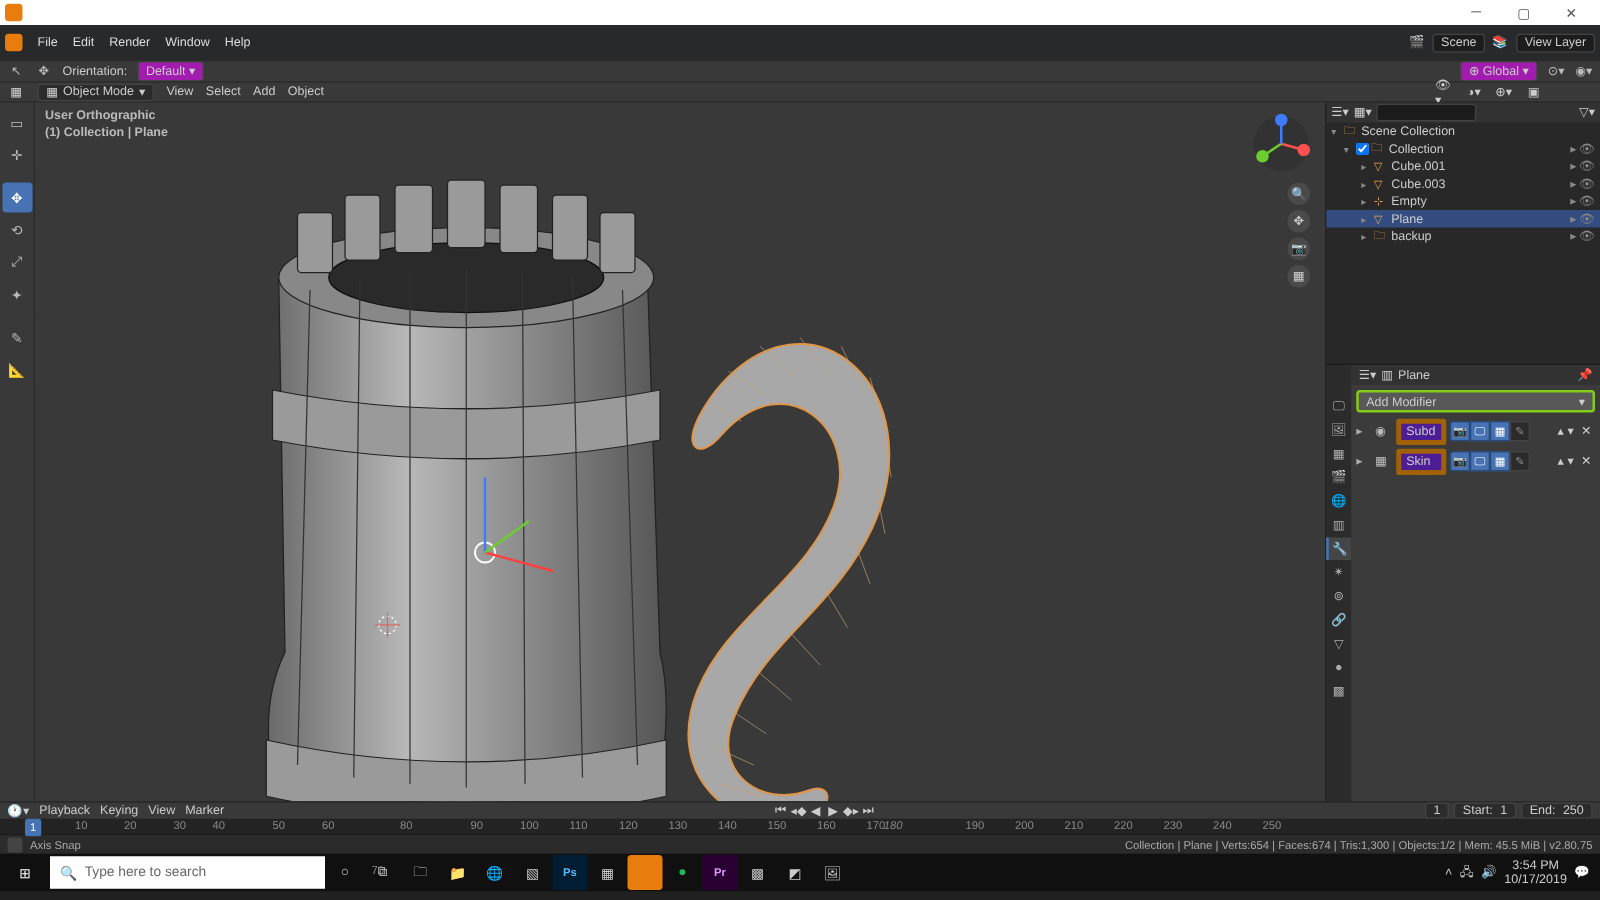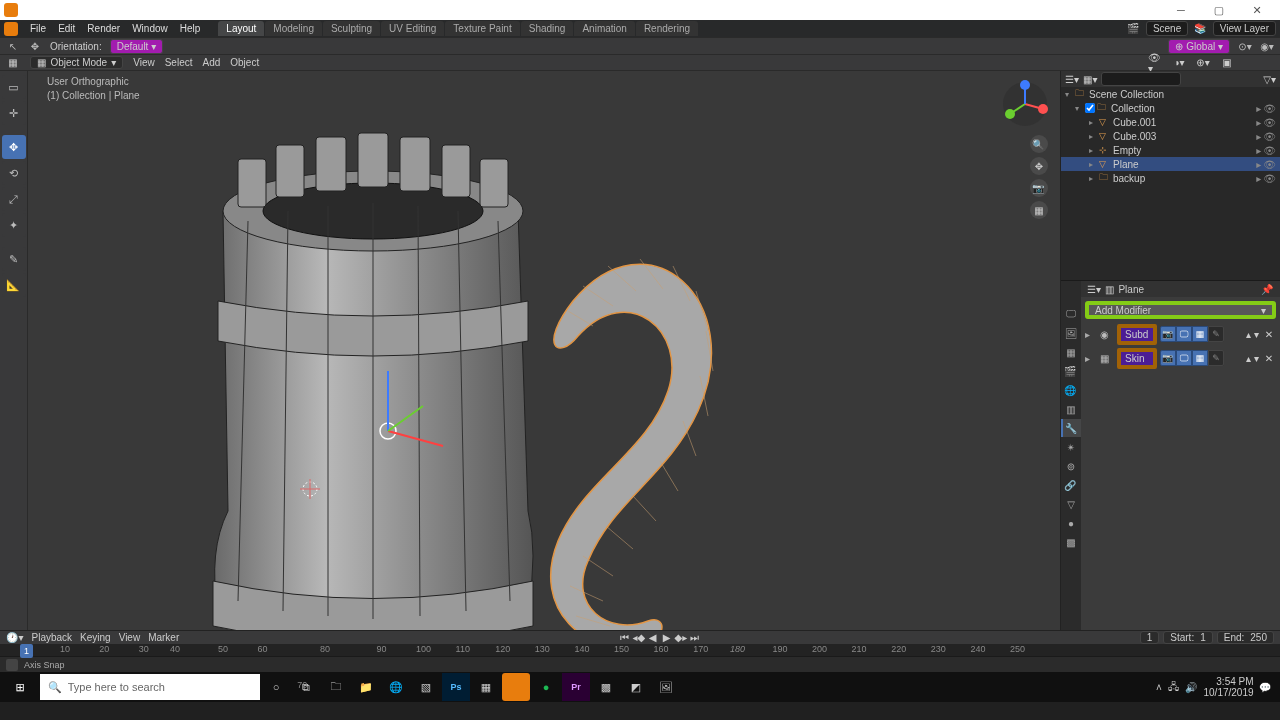--- a/index.html
+++ b/index.html
@@ -1,60 +1,60 @@
 <!DOCTYPE html>
 <html><head>
 <meta charset="utf-8">
 <style>
 * { margin: 0; padding: 0; box-sizing: border-box; font-family: "Segoe UI", Arial, sans-serif; user-select: none; }
 html, body { width: 1280px; height: 720px; overflow: hidden; background: #202020; color: #ccc; font-size: 11px; }
 .titlebar { height: 20px; background: #fff; color: #000; display: flex; align-items: center; padding: 0 4px; font-size: 11px; }
 .titlebar .appicon { width: 14px; height: 14px; background: #e87d0d; border-radius: 3px; margin-right: 6px; }
 .titlebar .spacer { flex: 1; }
 .titlebar .winbtn { width: 38px; height: 20px; display: flex; align-items: center; justify-content: center; color: #555; }
-.menubar { height: 17px; background: #28292a; display: flex; align-items: center; padding: 0 4px; font-size: 10px; }
+.menubar { height: 28px; background: #28292a; display: flex; align-items: center; padding: 0 4px; font-size: 10px; }
 .menubar .logo { width: 14px; height: 14px; background: #e87d0d; border-radius: 3px; margin-right: 6px; }
 .menubar .mitem { padding: 0 6px; color: #ddd; }
 .menubar .tabgroup { margin-left: 12px; display: flex; gap: 1px; }
 .menubar .tab { padding: 2px 8px; background: #333; border-radius: 3px 3px 0 0; color: #aaa; }
 .menubar .tab.active { background: #454647; color: #fff; }
 .menubar .right { margin-left: auto; display: flex; gap: 6px; align-items: center; }
 .menubar .scenebox { background: #1c1c1c; border: 1px solid #444; padding: 1px 6px; border-radius: 3px; font-size: 10px; }
 .toolbar2 { height: 18px; background: #39393a; display: flex; align-items: center; padding: 0 6px; gap: 8px; font-size: 10px; border-top: 1px solid #2a2a2a; border-bottom: 1px solid #2a2a2a; }
 .toolbar2 .ico { width: 14px; height: 14px; display: inline-flex; align-items: center; justify-content: center; color: #bbb; }
 .toolbar2 .drop { background: #a21caf; border: 1px solid #444; padding: 1px 6px; border-radius: 3px; }
 .header3 { height: 16px; background: #39393a; display: flex; align-items: center; padding: 0 6px; gap: 10px; font-size: 10px; border-bottom: 1px solid #2a2a2a; }
 .header3 .ico { width: 14px; height: 14px; display: inline-flex; align-items: center; justify-content: center; }
 .header3 .modebox { background: #2b2b2b; border: 1px solid #444; padding: 0 6px; border-radius: 3px; display: flex; align-items: center; gap: 4px; }
 .workspace { display: flex; height: 559px; }
 .lefttools { width: 28px; background: #39393a; display: flex; flex-direction: column; padding: 4px 0; gap: 2px; align-items: center; border-right: 1px solid #2a2a2a; }
 .lefttools .tool { width: 24px; height: 24px; background: #39393a; border-radius: 3px; display: flex; align-items: center; justify-content: center; color: #bbb; }
 .lefttools .tool.active { background: #4772b3; color: #fff; }
 .viewport { flex: 1; position: relative; background: #393939; overflow: hidden; }
-.viewport .overlay-tl { position: absolute; top: 4px; left: 19px; font-size: 10px; color: #bbb; line-height: 14px; }
+.viewport .overlay-tl { position: absolute; top: 4px; left: 8px; font-size: 10px; color: #bbb; line-height: 14px; font-weight: bold; }
 .viewport .gizmo { position: absolute; top: 8px; right: 10px; width: 50px; height: 50px; }
 .viewport .navbtns { position: absolute; top: 64px; right: 12px; display: flex; flex-direction: column; gap: 4px; }
 .viewport .navbtns .nb { width: 18px; height: 18px; background: #4a4a4a; border-radius: 50%; display: flex; align-items: center; justify-content: center; color: #ccc; font-size: 10px; }
 .rightpanel { width: 220px; background: #323232; display: flex; border-left: 1px solid #222; }
 .proptabs { width: 20px; background: #2b2b2b; display: flex; flex-direction: column; padding-top: 24px; gap: 1px; }
 .proptabs .pt { width: 20px; height: 18px; display: flex; align-items: center; justify-content: center; color: #aaa; font-size: 10px; }
 .proptabs .pt.active { background: #454647; border-left: 2px solid #4772b3; }
 .propcontent { flex: 1; display: flex; flex-direction: column; }
 .outliner { height: 210px; background: #282828; border-bottom: 1px solid #1a1a1a; font-size: 10px; overflow: hidden; }
 .outliner .olhead { height: 16px; background: #323232; display: flex; align-items: center; padding: 0 4px; gap: 4px; }
 .outliner .olhead input { background: #1c1c1c; border: 1px solid #444; color: #ccc; font-size: 10px; padding: 0 4px; width: 80px; height: 14px; border-radius: 3px; }
 .outliner .row { display: flex; align-items: center; height: 14px; padding-left: 4px; gap: 2px; }
 .outliner .row .tri { width: 8px; color: #888; font-size: 8px; }
 .outliner .row .oicon { width: 12px; color: #e6a050; font-size: 9px; }
 .outliner .row .txt { flex: 1; color: #ccc; }
 .outliner .row .ricons { display: flex; gap: 2px; margin-right: 4px; color: #888; }
 .outliner .row.sel { background: #334d80; }
 .props { flex: 1; background: #3b3b3b; font-size: 10px; }
 .props .phead { height: 16px; background: #323232; display: flex; align-items: center; padding: 0 6px; gap: 4px; }
-.props .addmod { height: 18px; margin: 4px; background: #585858; border: 4px solid #84cc16; border-radius: 3px; display: flex; align-items: flex-start; padding: 0 6px; }
+.props .addmod { height: 18px; margin: 4px; background: #585858; border: 2px solid #84cc16; border-radius: 3px; display: flex; align-items: flex-end; padding: 0 6px; }
 .props .modrow { display: flex; align-items: center; height: 22px; margin: 2px 4px; gap: 3px; }
 .props .modrow .expico { width: 12px; color: #aaa; }
 .props .modrow .modico { width: 14px; color: #bbb; }
 .props .modrow .modname { width: 40px; background: #4c1d95; border: 4px solid #a16207; padding: 1px 4px; border-radius: 2px; }
 .props .modrow .togrp { display: flex; }
 .props .modrow .tog { width: 16px; height: 16px; background: #4772b3; border: 1px solid #2a4a7a; display: flex; align-items: center; justify-content: center; color: #fff; font-size: 9px; }
 .props .modrow .tog.off { background: #2b2b2b; border-color: #444; color: #888; }
 .props .modrow .xbtn { width: 14px; color: #ccc; text-align: center; }
 .timeline { height: 26px; background: #39393a; border-top: 1px solid #222; display: flex; flex-direction: column; }
 .timeline .tlhead { height: 14px; display: flex; align-items: center; padding: 0 6px; gap: 8px; font-size: 10px; }
@@ -87,30 +87,20 @@
   <div class="winbtn">✕</div>
 </div>
 
 <div class="menubar">
   <div class="logo"></div>
   <span class="mitem">File</span>
   <span class="mitem">Edit</span>
   <span class="mitem">Render</span>
   <span class="mitem">Window</span>
   <span class="mitem">Help</span>
-  <div class="tabgroup">
-    <span class="tab active">Layout</span>
-    <span class="tab">Modeling</span>
-    <span class="tab">Sculpting</span>
-    <span class="tab">UV Editing</span>
-    <span class="tab">Texture Paint</span>
-    <span class="tab">Shading</span>
-    <span class="tab">Animation</span>
-    <span class="tab">Rendering</span>
-  </div>
   <div class="right">
     <span>🎬</span>
     <span class="scenebox">Scene</span>
     <span>📚</span>
     <span class="scenebox">View Layer</span>
   </div>
 </div>
 
 <div class="toolbar2">
   <span class="ico">↖</span>
@@ -430,35 +420,36 @@
         <span class="tick" style="left: 320px;">80</span>
         <span class="tick" style="left: 376.4px;">90</span>
         <span class="tick" style="left: 416px;">100</span>
         <span class="tick" style="left: 455.6px;">110</span>
         <span class="tick" style="left: 495.2px;">120</span>
         <span class="tick" style="left: 534.8px;">130</span>
         <span class="tick" style="left: 574.4px;">140</span>
         <span class="tick" style="left: 614px;">150</span>
         <span class="tick" style="left: 653.6px;">160</span>
         <span class="tick" style="left: 693.2px;">170</span>
-        <span class="tick" style="left: 730px; font-style: italic;">180</span>
+        <span class="tick" style="left: 707px; font-style: italic;">180</span>
         <span class="tick" style="left: 772.4px;">190</span>
         <span class="tick" style="left: 812px;">200</span>
         <span class="tick" style="left: 851.6px;">210</span>
         <span class="tick" style="left: 891.2px;">220</span>
         <span class="tick" style="left: 930.8px;">230</span>
         <span class="tick" style="left: 970.4px;">240</span>
         <span class="tick" style="left: 1010px;">250</span>
       </div>
   </div>
 </div>
 
 <div class="statusbar">
   <div class="sbico"></div>
   <span>Axis Snap</span>
+  <span class="right">Collection | Plane | Verts:654 | Faces:674 | Tris:1,300 | Objects:1/2 | Mem: 45.5 MiB | v2.80.75</span>
 </div>
 
 <div class="taskbar">
   <div class="start">⊞</div>
   <div class="search">🔍 <span>Type here to search</span></div>
   <div class="tbico">○</div>
   <div class="tbico">⧉</div>
   <div class="tbico">🗀</div>
   <div class="tbico">📁</div>
   <div class="tbico">🌐</div>
@@ -468,19 +459,19 @@
   <div class="tbico" style="background:#e87d0d;border-radius:3px"></div>
   <div class="tbico" style="color:#1db954">●</div>
   <div class="tbico" style="background:#2a0033;color:#d9f;font-size:9px;font-weight:bold">Pr</div>
   <div class="tbico">▩</div>
   <div class="tbico">◩</div>
   <div class="tbico">🖼</div>
   <div class="tray">
     <span>˄</span>
     <span>🖧</span>
     <span>🔊</span>
-    <div style="text-align:right;line-height:11px">
+    <div style="text-align:center;line-height:11px">
       <div>3:54 PM</div>
       <div>10/17/2019</div>
     </div>
     <span>💬</span>
   </div>
 </div>
 
 </body></html>

